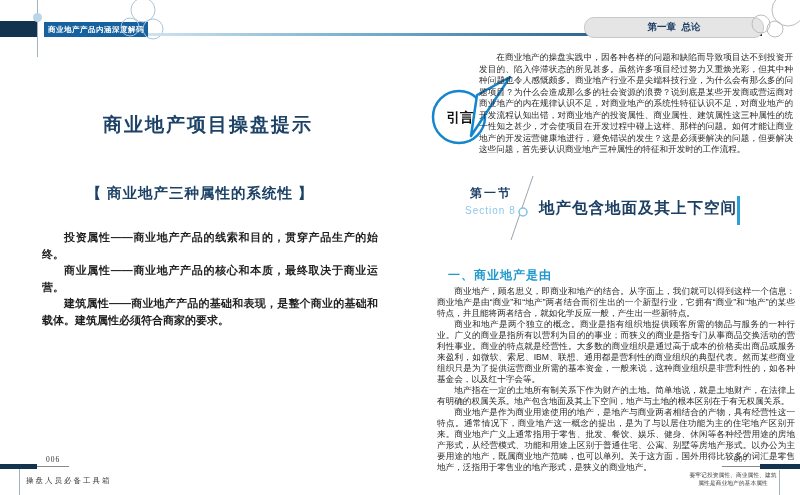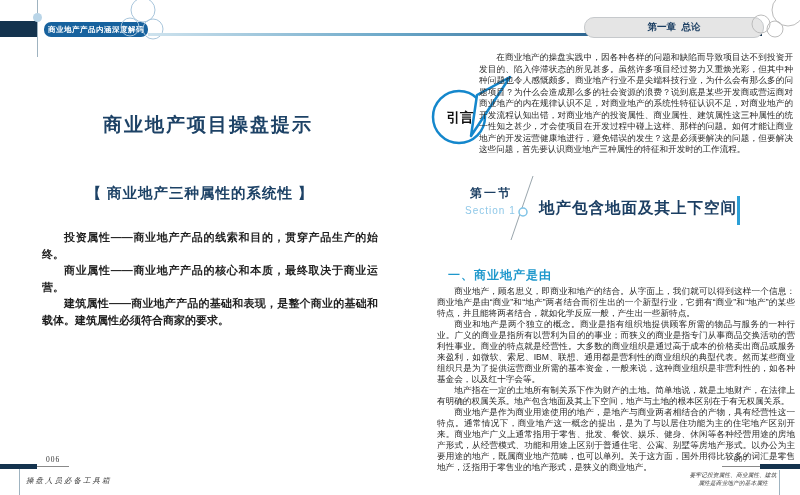--- a/index.html
+++ b/index.html
@@ -9,21 +9,20 @@
   }
   .abs{position:absolute;}
   
   .hdr-darkbox{left:0;top:21px;width:37px;height:16px;background:#14334e;}
   .hdr-vline{left:37px;top:0;width:1px;height:57px;background:#9fb3c0;}
   .hdr-dot{left:33px;top:13px;width:9px;height:9px;border-radius:50%;background:#b9d5e8;}
   .hdr-label{
     left:44px;top:22px;width:104px;height:15px;background:#17629e;color:#ffffff;
     font-size:7.5px;font-weight:bold;display:flex;align-items:center;justify-content:center;
     letter-spacing:.5px;
-    border-radius:7px;
   }
   .hdr-line{
     left:148px;top:33px;width:614px;height:3px;
     background:linear-gradient(90deg,#cfe3ee,#6aa7c8 40%,#2e6691 72%,#122f4a 100%);
   }
   .chapter-pill{
     left:584px;top:17px;width:178px;height:19px;border:1px solid #c6c9cc;border-radius:10px;
     background:#e5e5e5;color:#1c3f63;font-size:9.5px;font-weight:bold;
     display:flex;align-items:center;justify-content:center;white-space:pre;
   }
@@ -41,21 +40,21 @@
   .badge-label{left:443px;top:109px;width:34px;text-align:center;font-size:13.5px;font-weight:bold;color:#111;}
   .sec-num{left:470px;top:185px;font-size:12px;font-weight:bold;color:#1c3f63;letter-spacing:2px;}
   .sec-num-en{left:465px;top:205px;font-size:10px;color:#8fc8e8;letter-spacing:1px;}
   .sec-title{left:539px;top:198px;font-size:15.5px;font-weight:bold;color:#1c3f63;letter-spacing:1px;}
   .sec-bar{left:737px;top:196px;width:3px;height:29px;background:#2b9fd6;}
   .sub-title{left:448px;top:267px;font-size:12px;font-weight:bold;color:#1f98cc;letter-spacing:1px;}
   .rp-body{left:437px;top:286px;width:358px;font-size:8.6px;line-height:11px;color:#2a2a2a;
     text-align:justify;}
   .rp-body p{margin:0;text-indent:2em;}
   
-  .ft-serif{font-family:"Liberation Serif","DejaVu Serif",serif;font-style:italic;color:#3d3d3d;}
+  .ft-serif{font-family:"Liberation Serif","DejaVu Serif",serif;color:#3d3d3d;}
   .ft-bar-l{left:0;top:464px;width:37px;height:5px;background:#14334e;}
   .ft-line-l{left:37px;top:466px;width:32px;height:1px;background:#8a8a8a;}
   .ft-num-l{left:40px;top:455px;width:26px;text-align:center;font-size:7.5px;color:#333;
     font-family:"Liberation Serif","DejaVu Serif",serif;letter-spacing:1px;}
   .ft-vline-l{left:19px;top:469px;width:1px;height:26px;background:#9fb3c0;}
   .ft-note-l{left:26px;top:476px;font-size:7.5px;letter-spacing:2px;}
   .ft-bar-r{left:760px;top:464px;width:40px;height:5px;background:#14334e;}
   .ft-line-r{left:722px;top:466px;width:38px;height:1px;background:#8a8a8a;}
   .ft-num-r{left:728px;top:455px;width:26px;text-align:center;font-size:7.5px;color:#333;
     font-family:"Liberation Serif","DejaVu Serif",serif;letter-spacing:1px;}
@@ -107,21 +106,21 @@
 </svg>
 <div class="abs badge-label">引言</div>
 
 <div class="abs rp-intro">在商业地产的操盘实践中，因各种各样的问题和缺陷而导致项目达不到投资开发目的、陷入停滞状态的所见甚多。虽然许多项目经过努力又重焕光彩，但其中种种问题也令人感慨颇多。商业地产行业不是尖端科技行业，为什么会有那么多的问题项目？为什么会造成那么多的社会资源的浪费？说到底是某些开发商或营运商对商业地产的内在规律认识不足，对商业地产的系统性特征认识不足，对商业地产的开发流程认知出错，对商业地产的投资属性、商业属性、建筑属性这三种属性的统一性知之甚少，才会使项目在开发过程中碰上这样、那样的问题。如何才能让商业地产的开发运营健康地进行，避免错误的发生？这是必须要解决的问题，但要解决这些问题，首先要认识商业地产三种属性的特征和开发时的工作流程。</div>
 
 <svg class="abs" style="left:505px;top:172px;width:40px;height:72px;">
   <line x1="28" y1="4" x2="6" y2="68" stroke="#9aa6ad" stroke-width="1"></line>
   <circle cx="18" cy="40" r="4" fill="#ffffff" stroke="#7fc3e6" stroke-width="1.5"></circle>
 </svg>
 <div class="abs sec-num">第一节</div>
-<div class="abs sec-num-en">Section 1</div>
+<div class="abs sec-num-en">Section 8</div>
 <div class="abs sec-title">地产包含地面及其上下空间</div>
 <div class="abs sec-bar"></div>
 
 <div class="abs sub-title">一、商业地产是由</div>
 
 <div class="abs rp-body">
   <p>商业地产，顾名思义，即商业和地产的结合。从字面上，我们就可以得到这样一个信息：商业地产是由“商业”和“地产”两者结合而衍生出的一个新型行业，它拥有“商业”和“地产”的某些特点，并且能将两者结合，就如化学反应一般，产生出一些新特点。</p>
   <p>商业和地产是两个独立的概念。商业是指有组织地提供顾客所需的物品与服务的一种行业。广义的商业是指所有以营利为目的的事业；而狭义的商业是指专门从事商品交换活动的营利性事业。商业的特点就是经营性。大多数的商业组织是通过高于成本的价格卖出商品或服务来盈利，如微软、索尼、IBM、联想、通用都是营利性的商业组织的典型代表。然而某些商业组织只是为了提供运营商业所需的基本资金，一般来说，这种商业组织是非营利性的，如各种基金会，以及红十字会等。</p>
   <p>地产指在一定的土地所有制关系下作为财产的土地。简单地说，就是土地财产，在法律上有明确的权属关系。地产包含地面及其上下空间，地产与土地的根本区别在于有无权属关系。</p>
   <p>商业地产是作为商业用途使用的地产，是地产与商业两者相结合的产物，具有经营性这一特点。通常情况下，商业地产这一概念的提出，是为了与以居住功能为主的住宅地产区别开来。商业地产广义上通常指用于零售、批发、餐饮、娱乐、健身、休闲等各种经营用途的房地产形式，从经营模式、功能和用途上区别于普通住宅、公寓、别墅等房地产形式。以办公为主要用途的地产，既属商业地产范畴，也可以单列。关于这方面，国外用得比较多的词汇是零售地产，泛指用于零售业的地产形式，是狭义的商业地产。</p>

